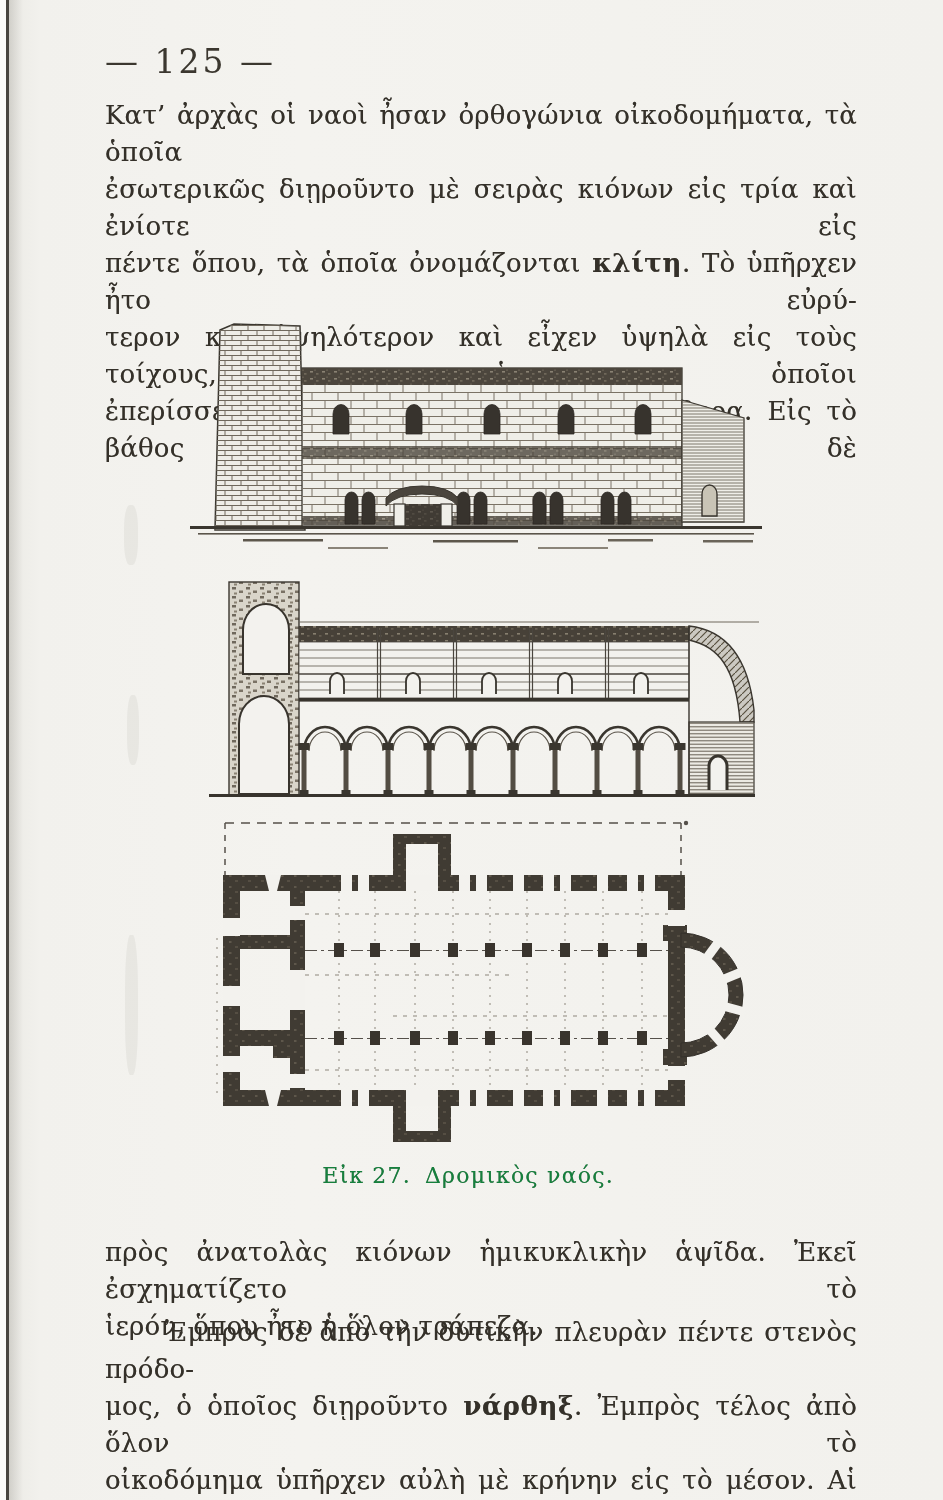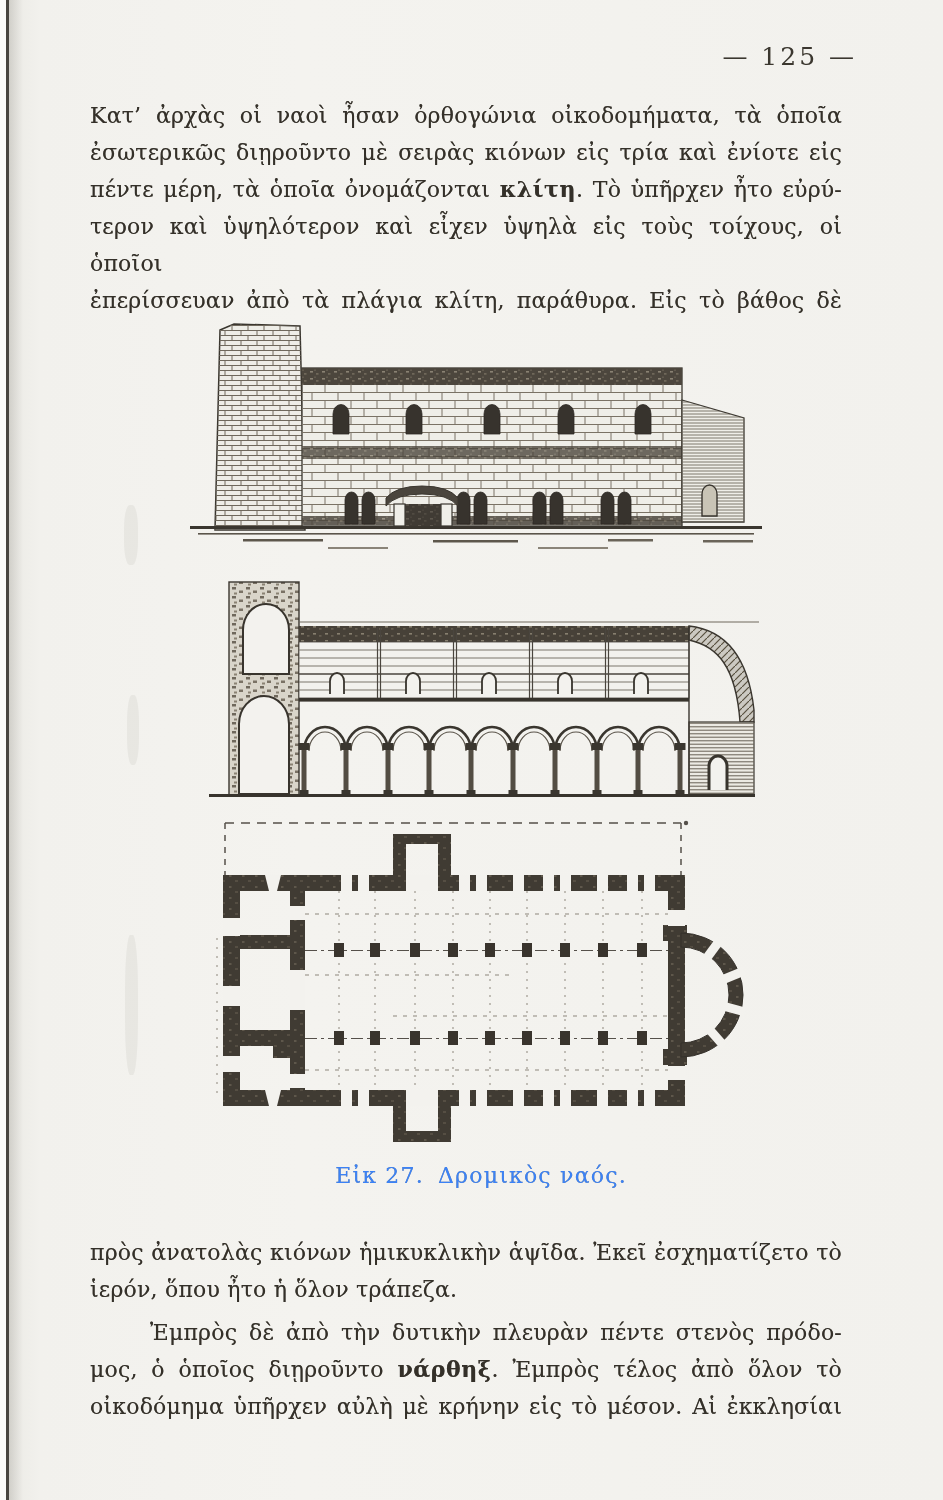--- a/index.html
+++ b/index.html
@@ -9,62 +9,62 @@
     font-family:"DejaVu Serif","Liberation Serif",serif;
     color:#343029;
   }
   .edge-white{position:absolute;left:0;top:0;width:6px;height:1500px;background:#fbfbf9;}
   .edge-line{position:absolute;left:6px;top:0;width:3px;height:1500px;background:#48453f;}
   .edge-shadow{position:absolute;left:9px;top:0;width:14px;height:1500px;
     background:linear-gradient(90deg,rgba(90,85,75,.18),rgba(90,85,75,0));}
   .smudge{position:absolute;background:#8a857c;opacity:.10;border-radius:40%;}
 
   .pageno{
-    position:absolute;top:42px;left:105px;width:752px;text-align:right;
-    font-size:25px;letter-spacing:3px;color:#3b372f;
+    position:absolute;top:42px;left:105px;width:752px;text-align:left;
+    font-size:33px;letter-spacing:3px;color:#3b372f;
   }
-  .para{position:absolute;left:90px;width:752px;font-size:22px;line-height:37px;
+  .para{position:absolute;left:105px;width:752px;font-size:26px;line-height:37px;
     letter-spacing:.2px;text-shadow:0 0 .4px rgba(42,38,30,.55);}
   .line{text-align:justify;text-align-last:justify;text-justify:inter-word;white-space:normal;}
   .line.last{text-align-last:left;}
   .line.indent{text-indent:60px;}
   .run{color:#343029;}
   .run.b{font-weight:700;letter-spacing:.6px;}
 
   #para1{top:97px;}
   #para2{top:1234px;}
   #para3{top:1314px;}
 
   figure{margin:0;}
   #figure27{position:absolute;top:318px;left:0;width:943px;height:900px;}
   #fig-elevation{position:absolute;top:2px;left:188px;}
   #fig-section{position:absolute;top:250px;left:203px;}
   #fig-plan{position:absolute;top:500px;left:213px;}
   .caption{
-    position:absolute;top:845px;left:105px;width:752px;text-align:center;
-    font-size:22px;letter-spacing:1.2px;color:#3b82f6;text-shadow:0 0 .4px rgba(42,38,30,.5);
+    position:absolute;top:845px;left:92px;width:752px;text-align:center;
+    font-size:22px;letter-spacing:1.2px;color:#15803d;text-shadow:0 0 .4px rgba(42,38,30,.5);
   }
   .caption .cap-label{margin-right:14px;}
 </style>
 </head>
 <body>
 
 <div class="edge-white"></div>
 <div class="edge-line"></div>
 <div class="edge-shadow"></div>
 <div class="smudge" style="left:124px;top:505px;width:14px;height:60px;"></div>
 <div class="smudge" style="left:127px;top:695px;width:12px;height:70px;"></div>
 <div class="smudge" style="left:125px;top:935px;width:13px;height:140px;"></div>
 
 <div class="pageno">— 125 —</div>
 
 <section class="para" id="para1">
   <div class="line"><span class="run">Κατ’ ἀρχὰς οἱ ναοὶ ἦσαν ὀρθογώνια οἰκοδομήματα, τὰ ὁποῖα</span></div>
   <div class="line"><span class="run">ἐσωτερικῶς διῃροῦντο μὲ σειρὰς κιόνων εἰς τρία καὶ ἐνίοτε εἰς</span></div>
-  <div class="line"><span class="run">πέντε μέρη, τὰ ὁποῖα ὀνομάζονται </span><span class="run b">κλίτη</span><span class="run">. Τὸ ὑπῆρχεν ἦτο εὐρύ-</span></div>
+  <div class="line"><span class="run">πέντε ὅπου, τὰ ὁποῖα ὀνομάζονται </span><span class="run b">κλίτη</span><span class="run">. Τὸ ὑπῆρχεν ἦτο εὐρύ-</span></div>
   <div class="line"><span class="run">τερον καὶ ὑψηλότερον καὶ εἶχεν ὑψηλὰ εἰς τοὺς τοίχους, οἱ ὁποῖοι</span></div>
   <div class="line"><span class="run">ἐπερίσσευαν ἀπὸ τὰ πλάγια κλίτη, παράθυρα. Εἰς τὸ βάθος δὲ</span></div>
 </section>
 
 <figure id="figure27">
 
   <svg id="fig-elevation" width="580" height="235" viewBox="0 0 580 235" xmlns="http://www.w3.org/2000/svg">
     <defs>
       <pattern id="f1bk" width="26" height="16" patternUnits="userSpaceOnUse">
         <path d="M0 .5h26M0 8.5h26" stroke="#7a7265" stroke-width="1"></path>

